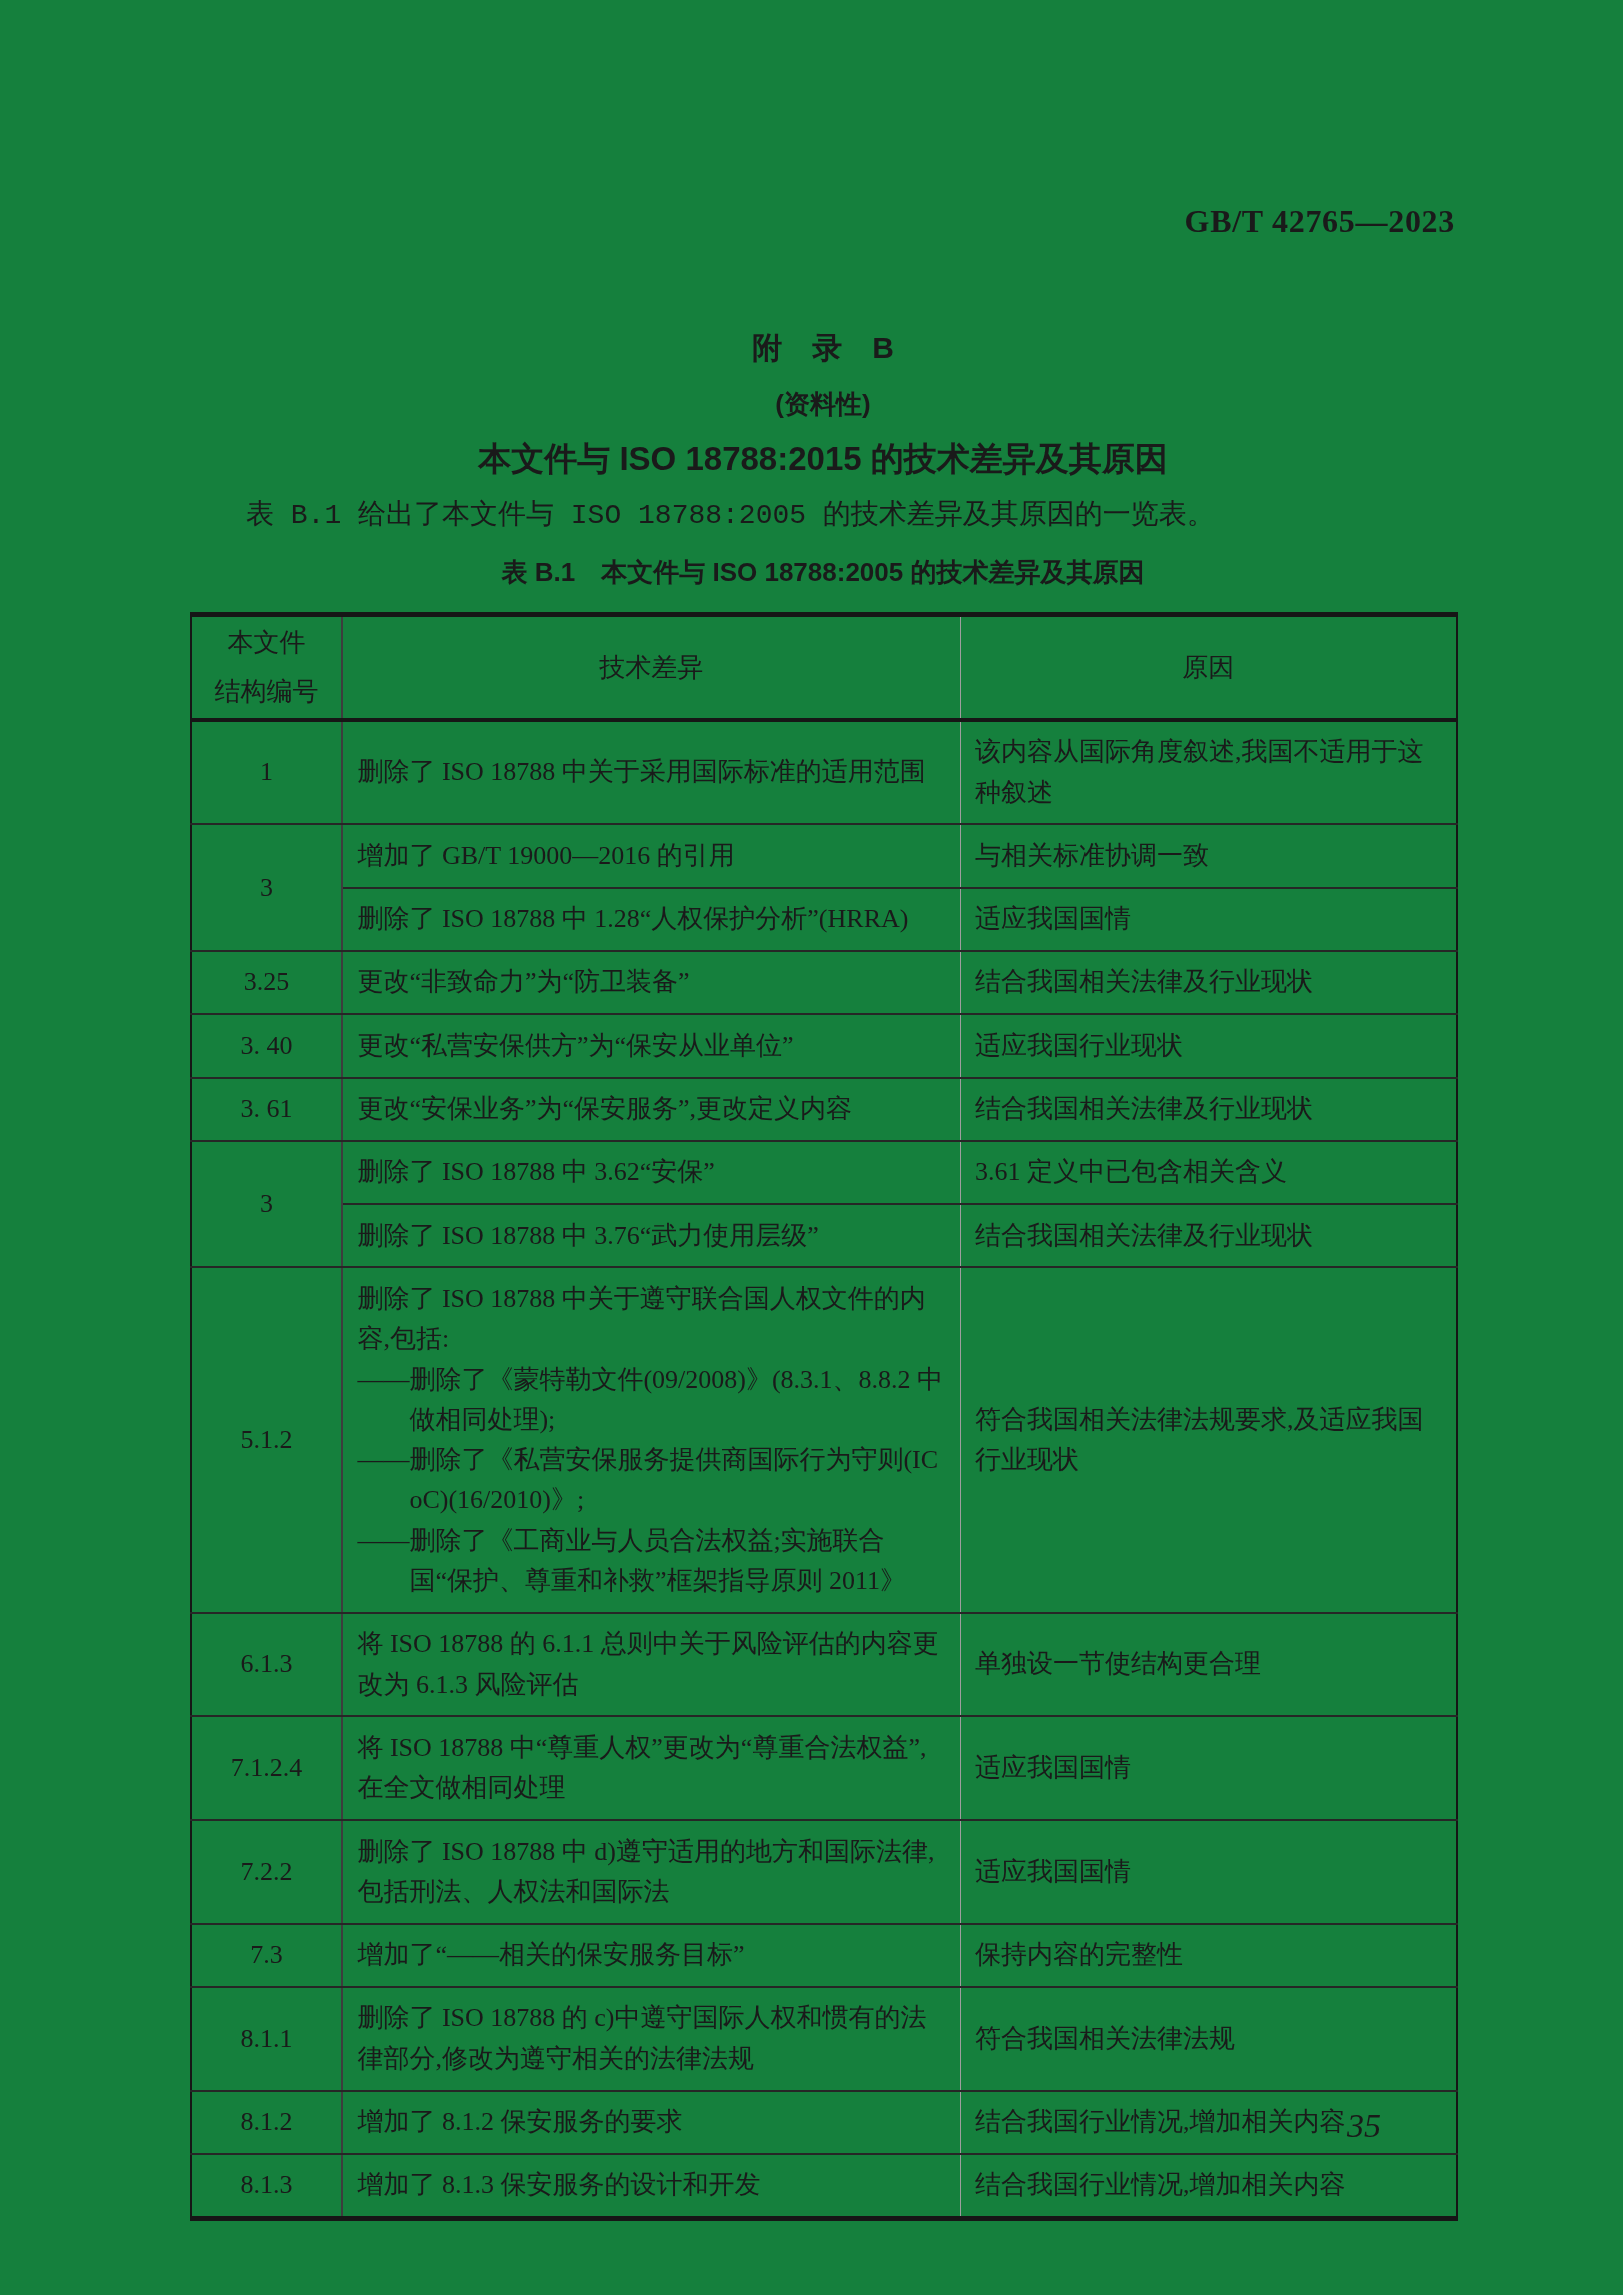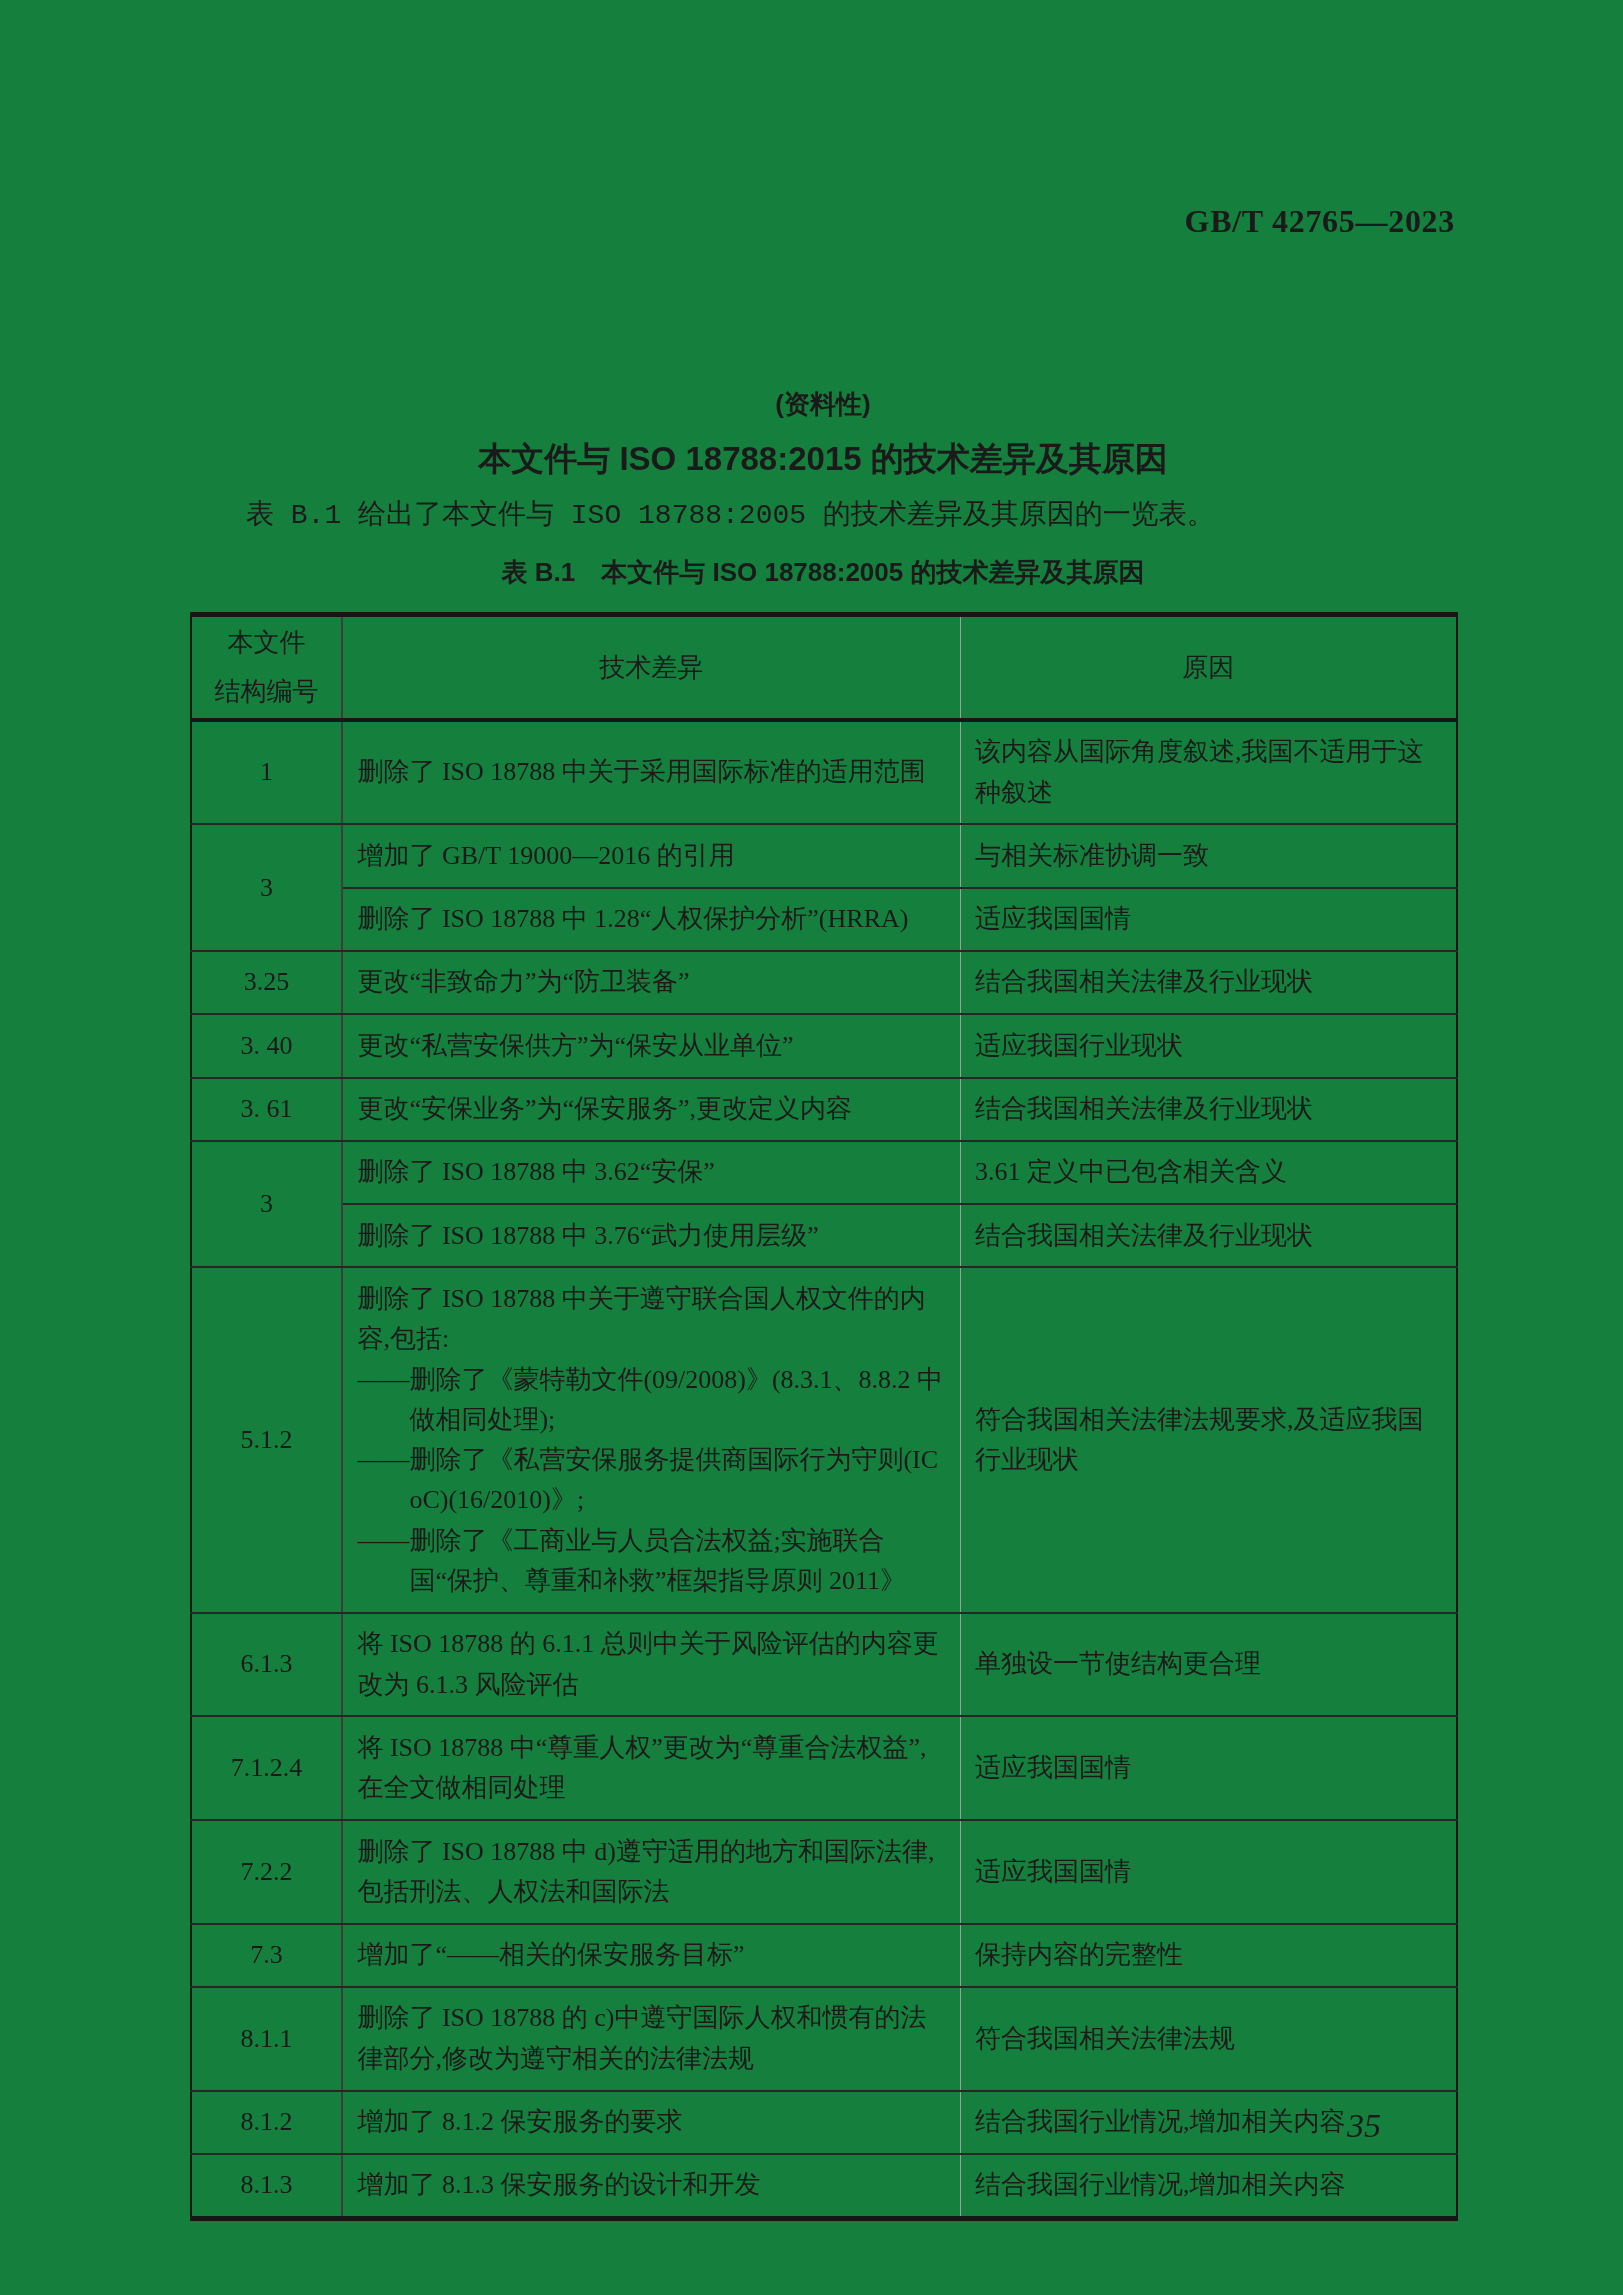--- a/index.html
+++ b/index.html
@@ -71,20 +71,21 @@
     text-align:left;font-size:34px;font-style:italic;
   }
 </style>
 </head>
 <body>
 
 <div class="page">
 
   <div class="doc-code">GB/T 42765—2023</div>
 
+  <div class="center-block appendix-label">附　录　B</div>
   <div class="center-block appendix-note">(资料性)</div>
   <div class="center-block appendix-title">本文件与 ISO 18788:2015 的技术差异及其原因</div>
 
   <div class="intro">表 B.1 给出了本文件与 ISO 18788:2005 的技术差异及其原因的一览表。</div>
 
   <div class="center-block table-caption">表 B.1　本文件与 ISO 18788:2005 的技术差异及其原因</div>
 
   <table class="diff-table">
     <colgroup>
       <col style="width:151px">

